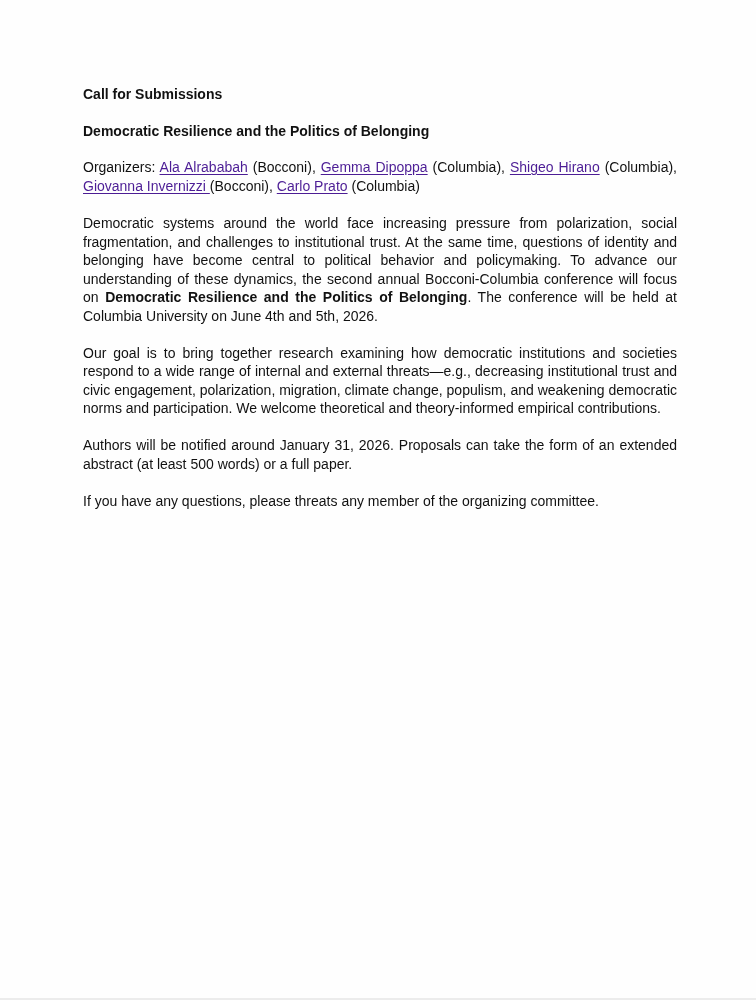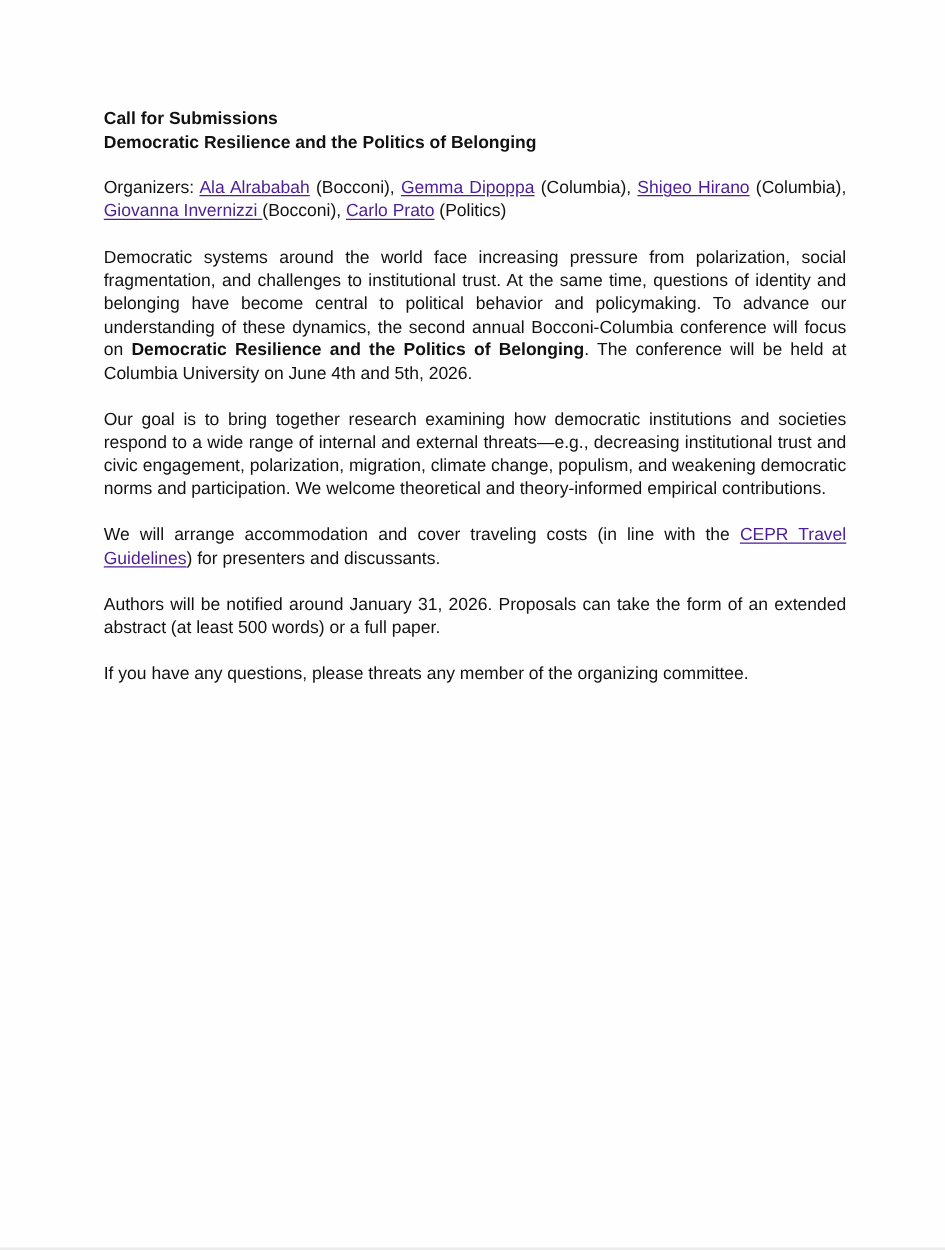--- a/index.html
+++ b/index.html
@@ -29,21 +29,21 @@
       left: 83px;
       top: 85px;
       width: 594px;
       font-size: 14px;
       line-height: 18.5px;
     }
     .heading {
       font-weight: bold;
       margin: 0;
     }
-    .h1 { }
+    .h1 { margin-bottom: 18px; }
     .h2 { margin-bottom: 18px; }
     p {
       margin: 0 0 18.5px 0;
       text-align: justify;
     }
     .organizers {
       text-align: justify;
       text-align-last: left;
       margin-bottom: 19px;
     }
@@ -58,27 +58,26 @@
 </head>
 <body>
 
 <div class="page">
   <div class="content">
 
     <div class="heading h1">Call for Submissions</div>
 
     <div class="heading h2">Democratic Resilience and the Politics of Belonging</div>
 
-    <p class="organizers"><span>Organizers:</span> <a href="#">Ala Alrababah</a> <span>(Bocconi),</span> <a href="#">Gemma Dipoppa</a> <span>(Columbia),</span> <a href="#">Shigeo Hirano</a> <span>(Columbia),</span> <a href="#">Giovanna Invernizzi </a><span>(Bocconi),</span> <a href="#">Carlo Prato</a> <span>(Politics)</span></p>
+    <p class="organizers"><span>Organizers:</span> <a href="#">Ala Alrababah</a> <span>(Bocconi),</span> <a href="#">Gemma Dipoppa</a> <span>(Columbia),</span> <a href="#">Shigeo Hirano</a> <span>(Columbia),</span> <a href="#">Giovanna Invernizzi </a><span>(Bocconi),</span> <a href="#">Carlo Prato</a> <span>(Columbia)</span></p>
 
     <p><span>Democratic systems around the world face increasing pressure from polarization, social fragmentation, and challenges to institutional trust. At the same time, questions of identity and belonging have become central to political behavior and policymaking. To advance our understanding of these dynamics, the second annual Bocconi-Columbia conference will focus on </span><b>Democratic Resilience and the Politics of Belonging</b><span>. The conference will be held at Columbia University on June 4th and 5th, 2026.</span></p>
 
     <p>Our goal is to bring together research examining how democratic institutions and societies respond to a wide range of internal and external threats—e.g., decreasing institutional trust and civic engagement, polarization, migration, climate change, populism, and weakening democratic norms and participation. We welcome theoretical and theory-informed empirical contributions.</p>
 
 
-    <p><span>We will arrange accommodation and cover traveling costs (in line with the </span><a href="#">CEPR Travel Guidelines</a><span>) for presenters and discussants.</span></p>
 
     <p>Authors will be notified around January 31, 2026. Proposals can take the form of an extended abstract (at least 500 words) or a full paper.</p>
 
     <p class="last">If you have any questions, please threats any member of the organizing committee.</p>
 
   </div>
 </div>
 
 </body></html>

